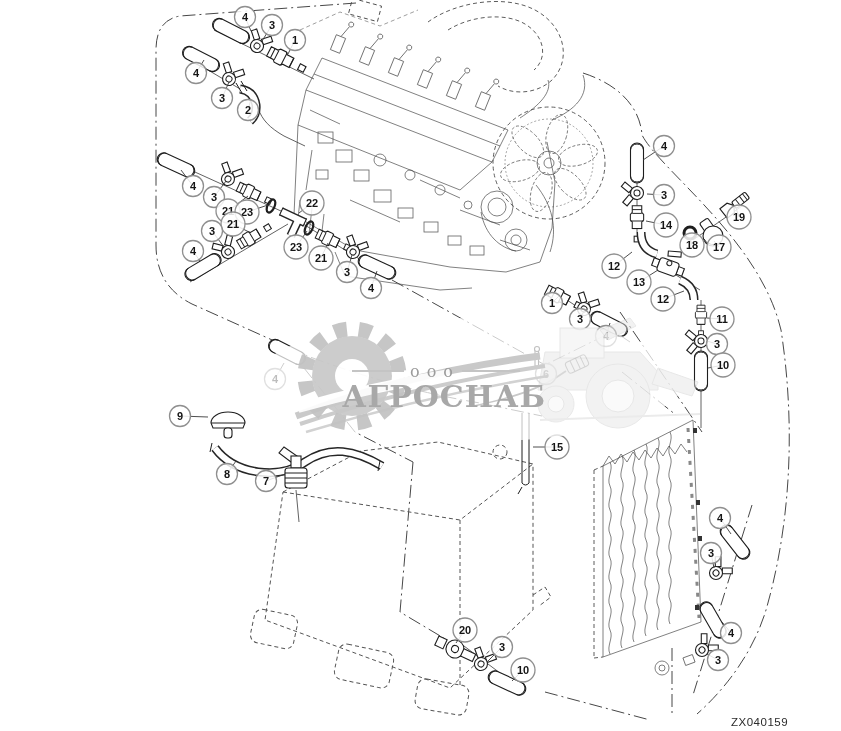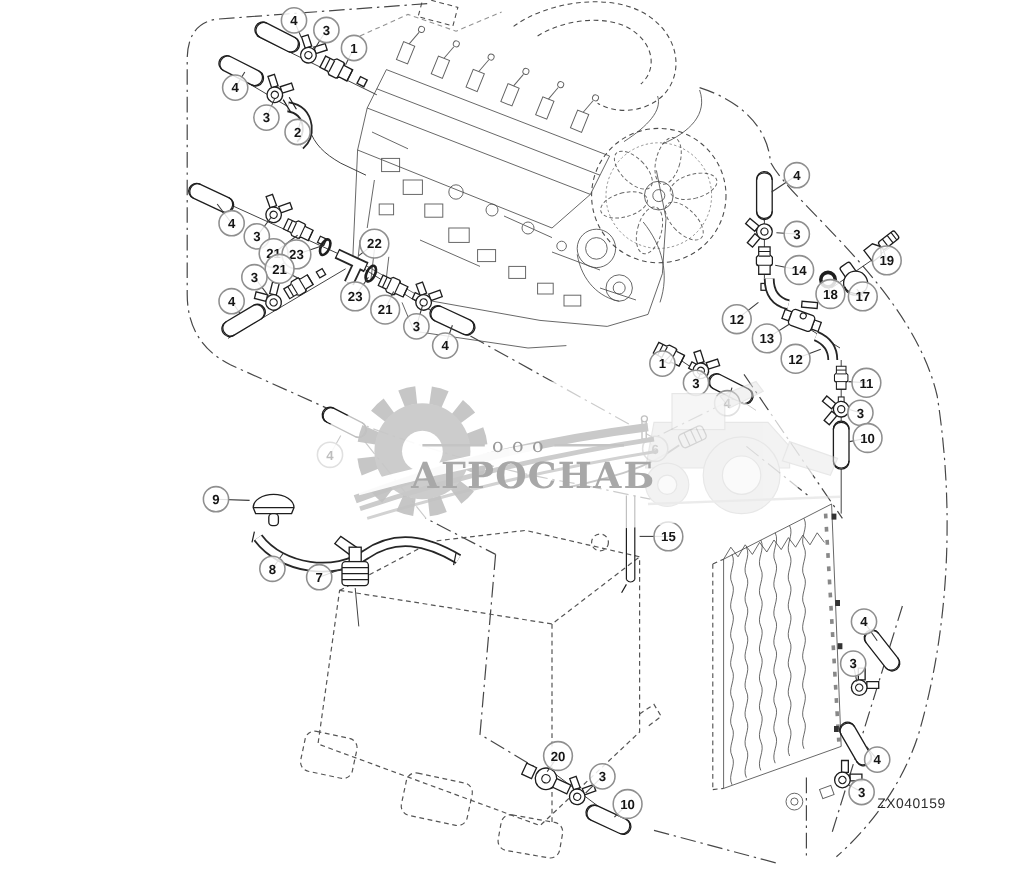--- a/index.html
+++ b/index.html
@@ -15,21 +15,21 @@
   .tube{stroke:#262626;fill:none;stroke-width:9;stroke-linecap:butt;}
   .tubew{stroke:#fff;fill:none;stroke-width:6;stroke-linecap:butt;}
   .finline{stroke:#3a3a3a;fill:none;stroke-width:.7;opacity:.9;}
   
   .leader{stroke:#3a3a3a;stroke-width:.9;}
   .balloon{fill:rgba(255,255,255,.85);stroke:#8f8f8f;stroke-width:1.3;}
   .balloon-label{font:bold 11px "Liberation Sans",sans-serif;fill:#151515;text-anchor:middle;}
   
   .wm-text-big{font-family:"DejaVu Serif",serif;font-weight:bold;fill:#a8a8a8;letter-spacing:1px;}
   .wm-text-small{font-family:"DejaVu Serif",serif;fill:#9b9b9b;letter-spacing:7px;}
-  .drawing-number{position:absolute;left:731px;top:664px;font:11.5px "Liberation Sans",sans-serif;
+  .drawing-number{position:absolute;left:731px;top:716px;font:11.5px "Liberation Sans",sans-serif;
                   color:#2b2b2b;letter-spacing:.5px;}
 </style>
 </head>
 <body>
 
 <div class="stage">
 
   <svg width="841" height="731" viewBox="0 0 841 731">
     <defs>
       <g id="hose">

